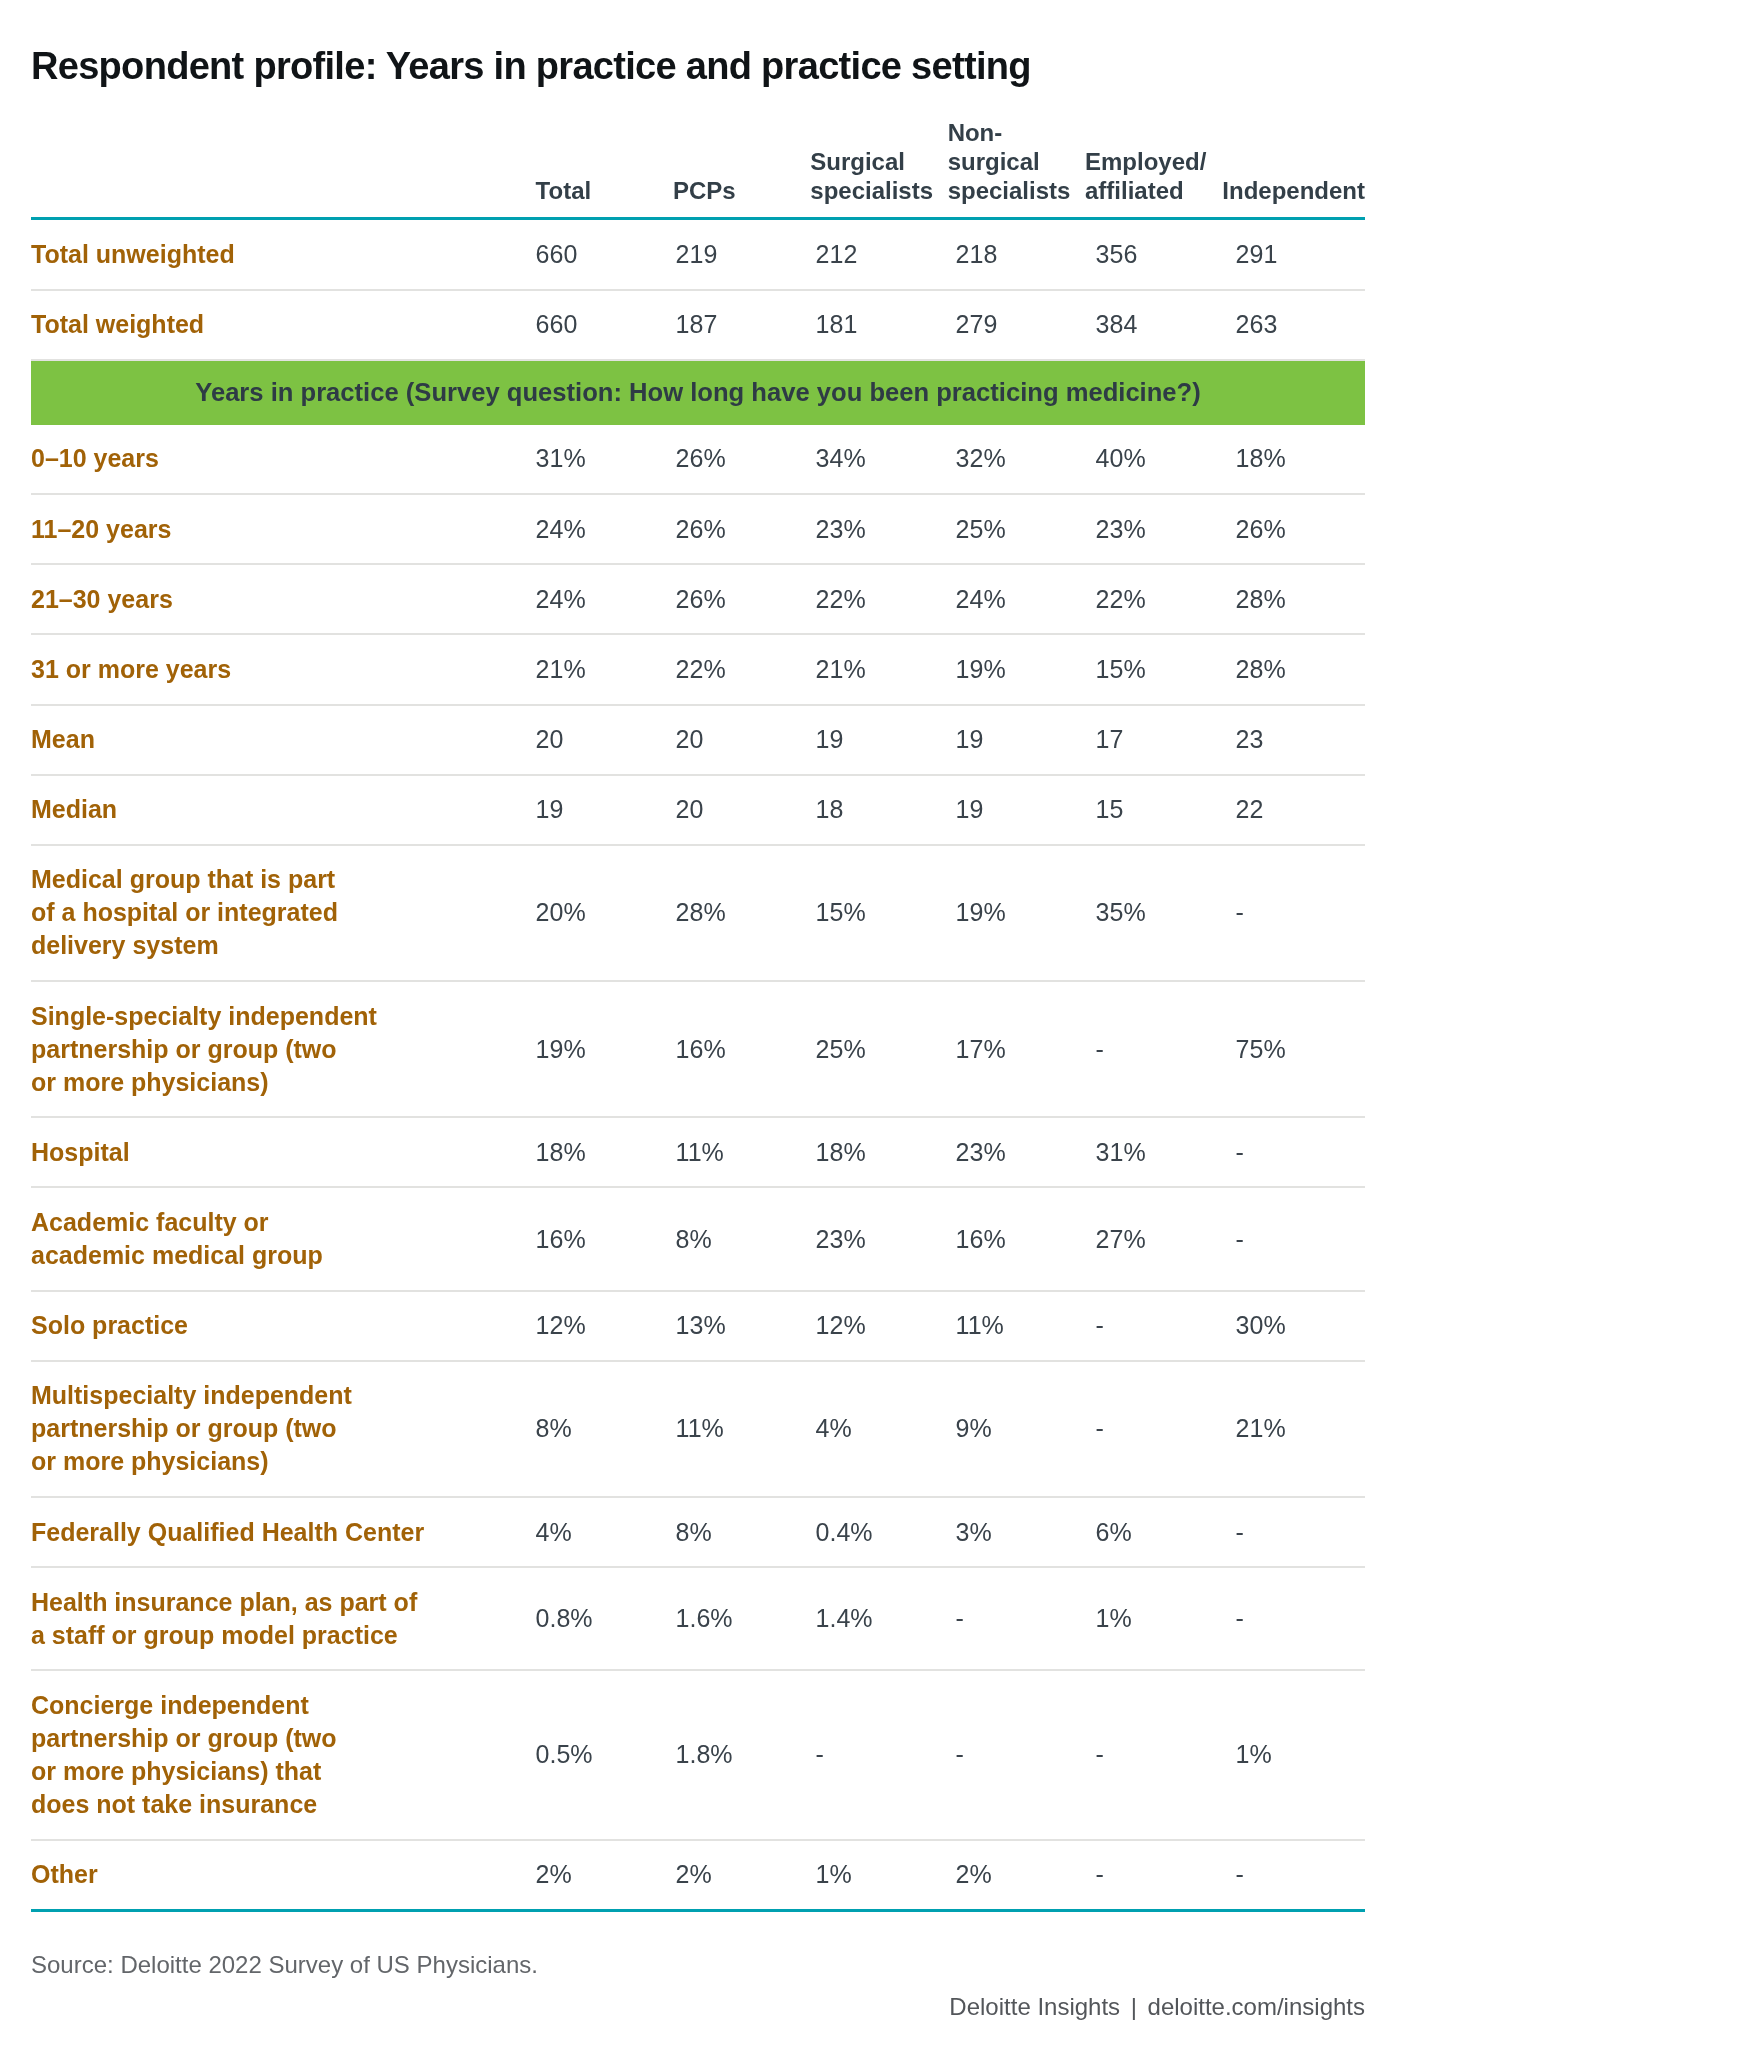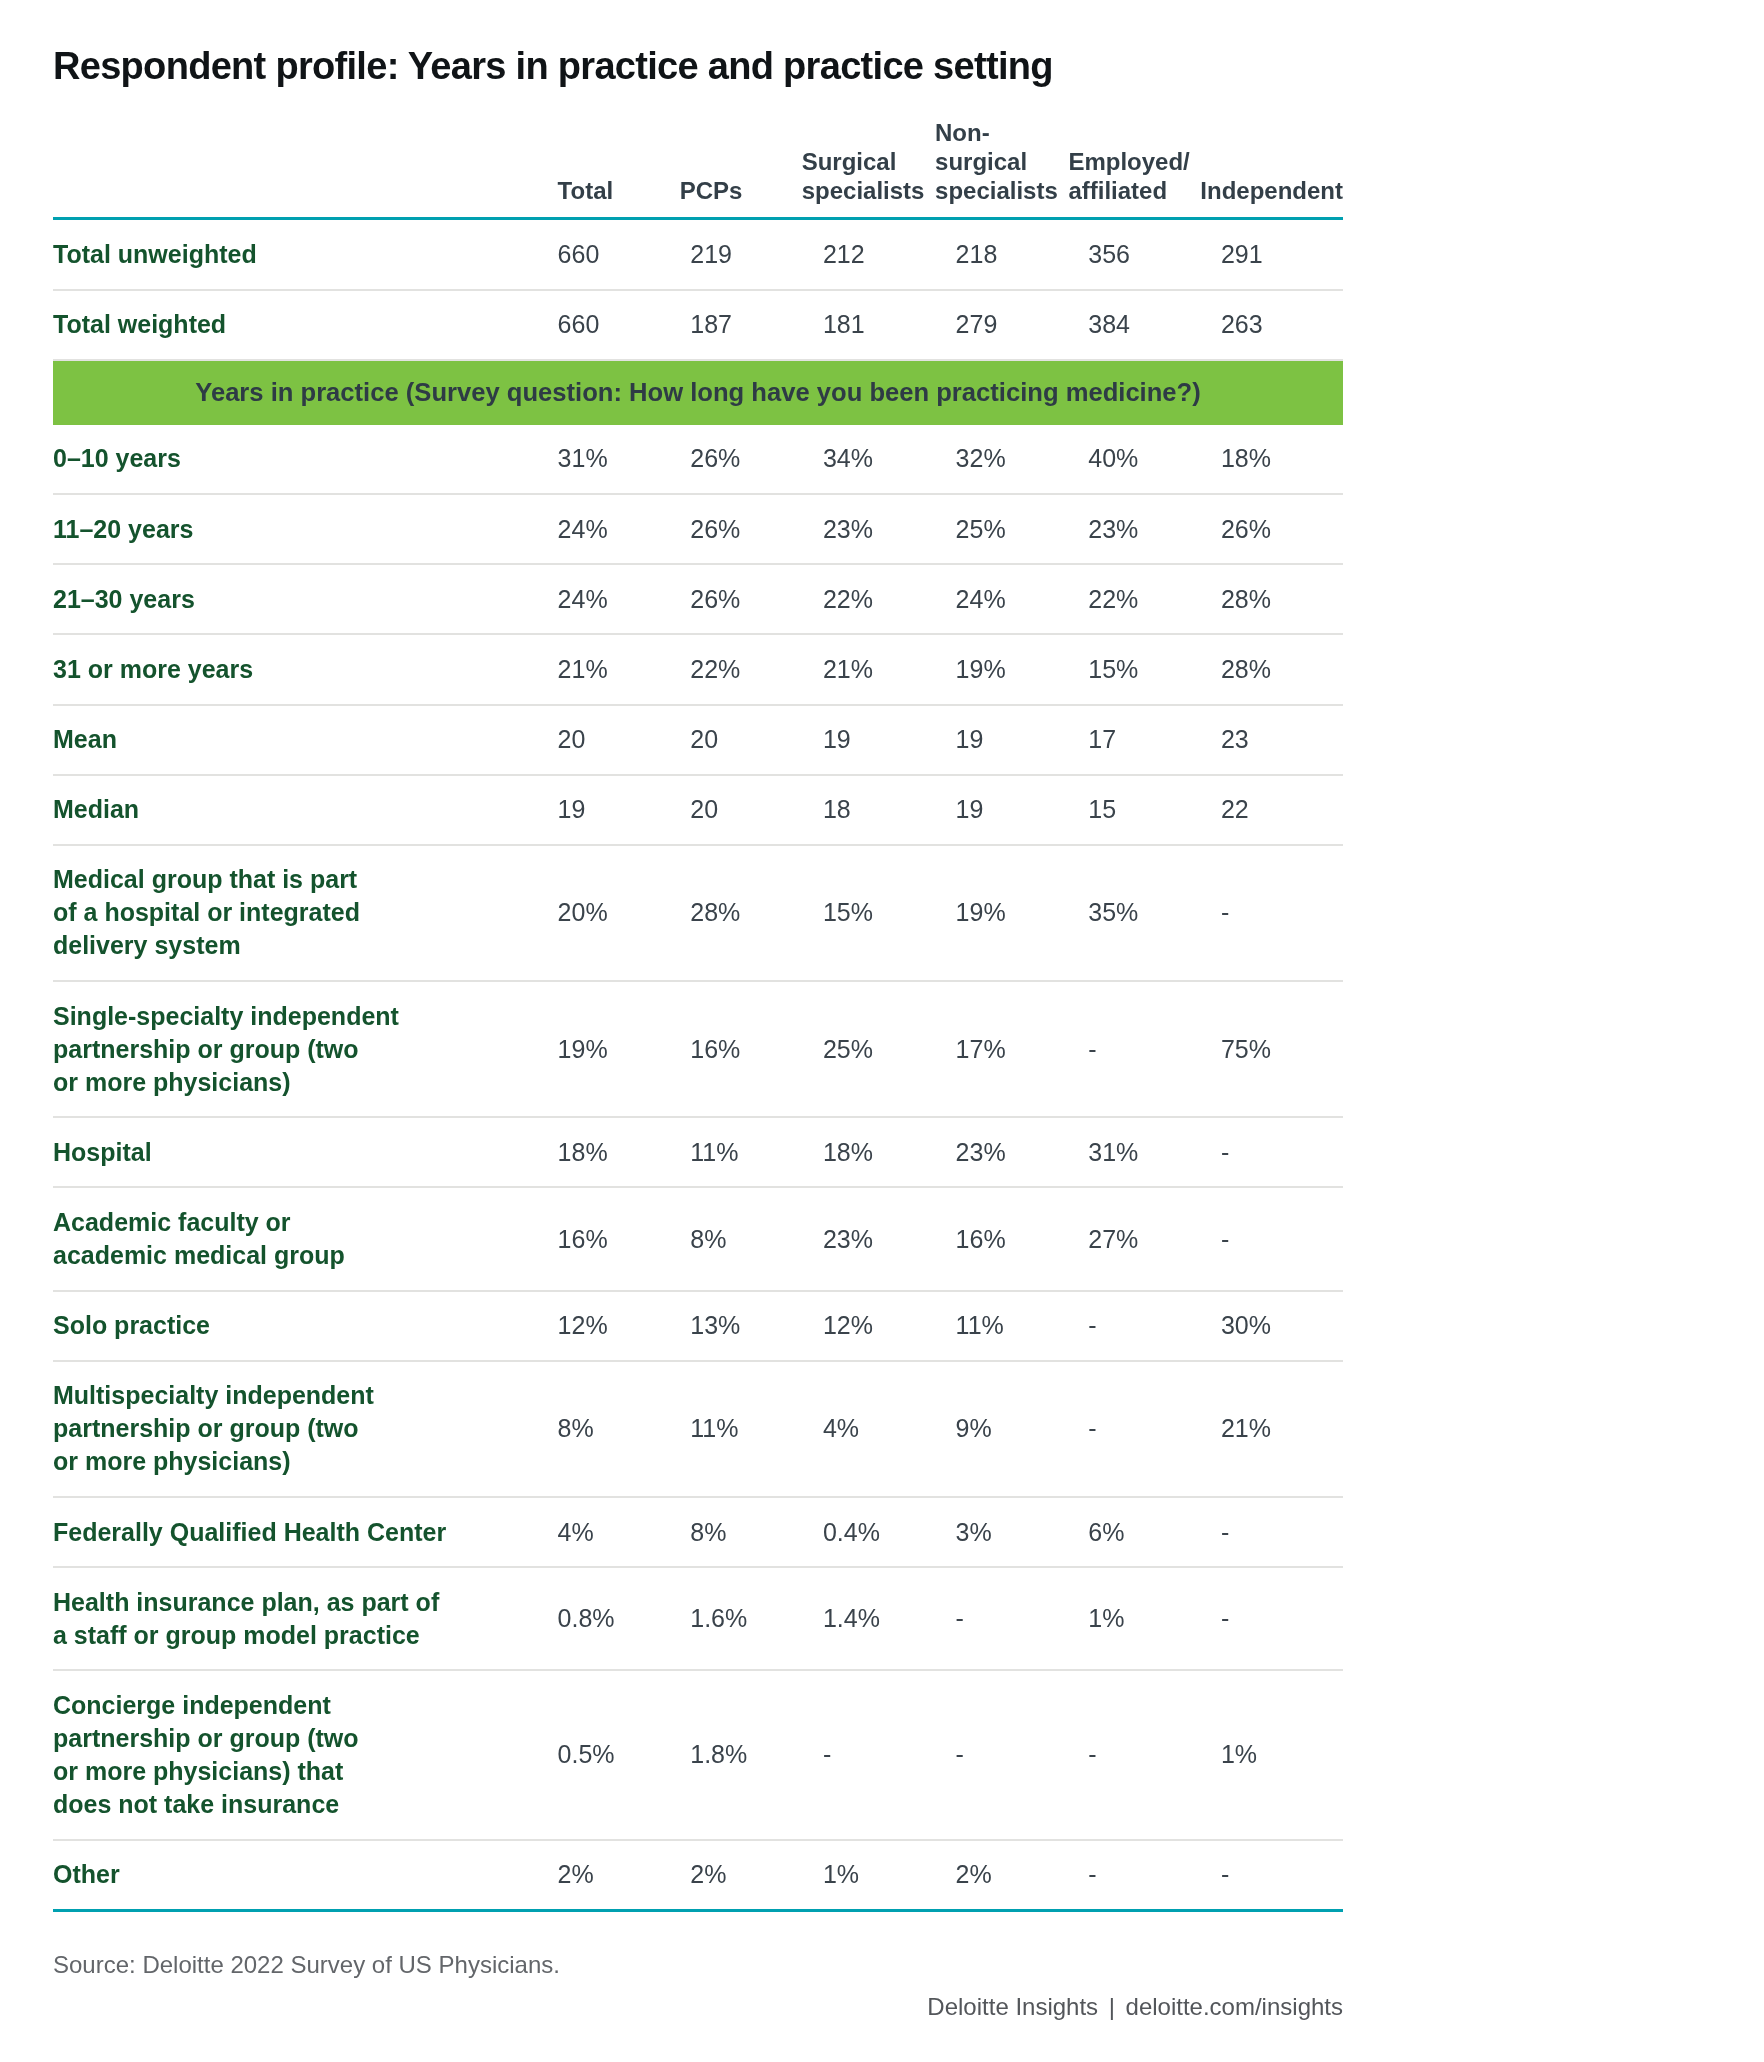--- a/index.html
+++ b/index.html
@@ -10,21 +10,21 @@
   body {
     width: 1764px;
     height: 2063px;
     font-family: "Liberation Sans", sans-serif;
     color: #333F48;
     overflow: hidden;
   }
   .page {
     box-sizing: border-box;
     width: 1396px;
-    padding: 0 53px;
+    padding: 0 31px;
   }
   .title {
     margin: 44px 0 0 0;
     font-size: 38px;
     line-height: 44px;
     font-weight: bold;
     color: #101417;
     letter-spacing: -0.7px;
   }
   .grid {
@@ -49,21 +49,21 @@
   .hcell.first { padding-left: 0; }
   .row {
     border-bottom: 2.6px solid #E2E2E0;
     padding: 17.6px 0;
   }
   .row .label {
     font-weight: bold;
     font-size: 25px;
     line-height: 33px;
     white-space: pre-line;
-    color: #14532d;
+    color: #a16207;
   }
   .row .val {
     font-size: 25px;
     line-height: 33px;
     color: #3A434B;
     padding-left: 10.6px;
   }
   .row.last { border-bottom: 3.5px solid #00A0B0; }
   .banner {
     background: #7DC243;

